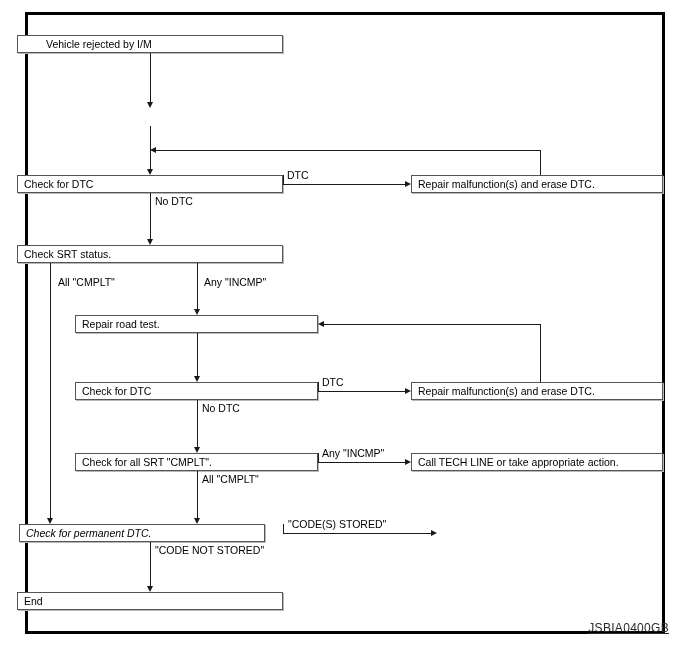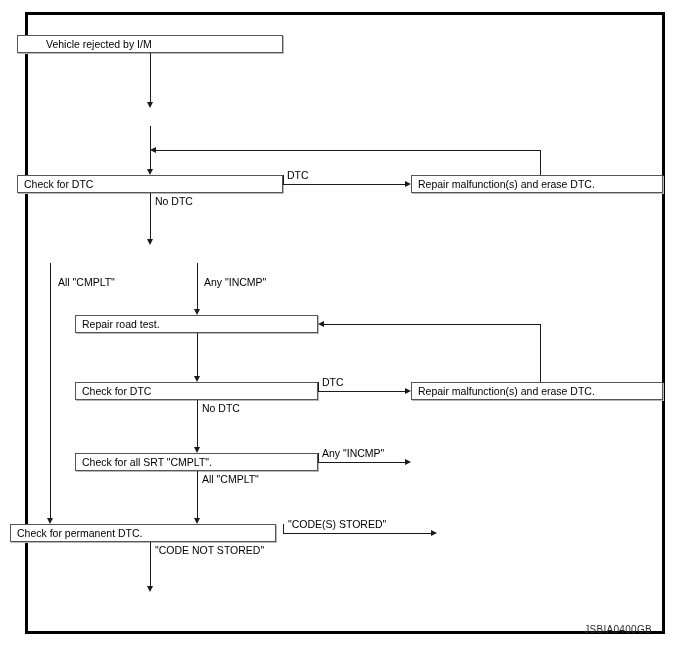--- a/index.html
+++ b/index.html
@@ -66,53 +66,57 @@
   }
   .arrow-left{
     position:absolute;
     width:0;height:0;
     border-top:3.5px solid transparent;
     border-bottom:3.5px solid transparent;
     border-right:6px solid #1a1a1a;
   }
   #figure-id{
     position:absolute;
-    right:33px;bottom:16px;
-    font-size:10px;
+    right:16px;bottom:16px;
+    font-size:12px;
     letter-spacing:0.3px;
     color:#2a2a2a;
     white-space:nowrap;
+    text-decoration:underline;
   }
 </style>
 </head>
 <body>
 
 <div id="figure">
   <div id="frame"></div>
 
   <div class="node" style="left:17px;top:35px;width:266px;padding-left:28px;">Vehicle rejected by I/M</div>
 
 
   <div class="node" style="left:17px;top:175px;width:266px;">Check for DTC</div>
 
   <div class="node" style="left:411px;top:175px;width:252px;">Repair malfunction(s) and erase DTC.</div>
 
+  <div class="node" style="left:17px;top:245px;width:266px;">Check SRT status.</div>
 
   <div class="node" style="left:75px;top:315px;width:243px;">Repair road test.</div>
 
   <div class="node" style="left:75px;top:382px;width:243px;">Check for DTC</div>
 
   <div class="node" style="left:411px;top:382px;width:252px;">Repair malfunction(s) and erase DTC.</div>
 
   <div class="node" style="left:75px;top:453px;width:243px;">Check for all SRT "CMPLT".</div>
 
+  <div class="node" style="left:411px;top:453px;width:252px;">Call TECH LINE or take appropriate action.</div>
 
-  <div class="node" style="left:10px;top:524px;width:266px;">Check for permanent DTC.</div>
+  <div class="node" style="left:19px;top:524px;width:246px;font-style:italic;">Check for permanent DTC.</div>
 
 
+  <div class="node" style="left:17px;top:592px;width:266px;">End</div>
 
   <div class="vline" style="left:150px;top:53px;height:49px;"></div>
   <div class="arrow-down" style="left:146.5px;top:102px;"></div>
 
   <div class="vline" style="left:150px;top:126px;height:43px;"></div>
   <div class="arrow-down" style="left:146.5px;top:169px;"></div>
 
   <div class="vline" style="left:540px;top:150px;height:25px;"></div>
   <div class="hline" style="left:156px;top:150px;width:385px;"></div>
   <div class="arrow-left" style="left:150px;top:146.5px;"></div>

